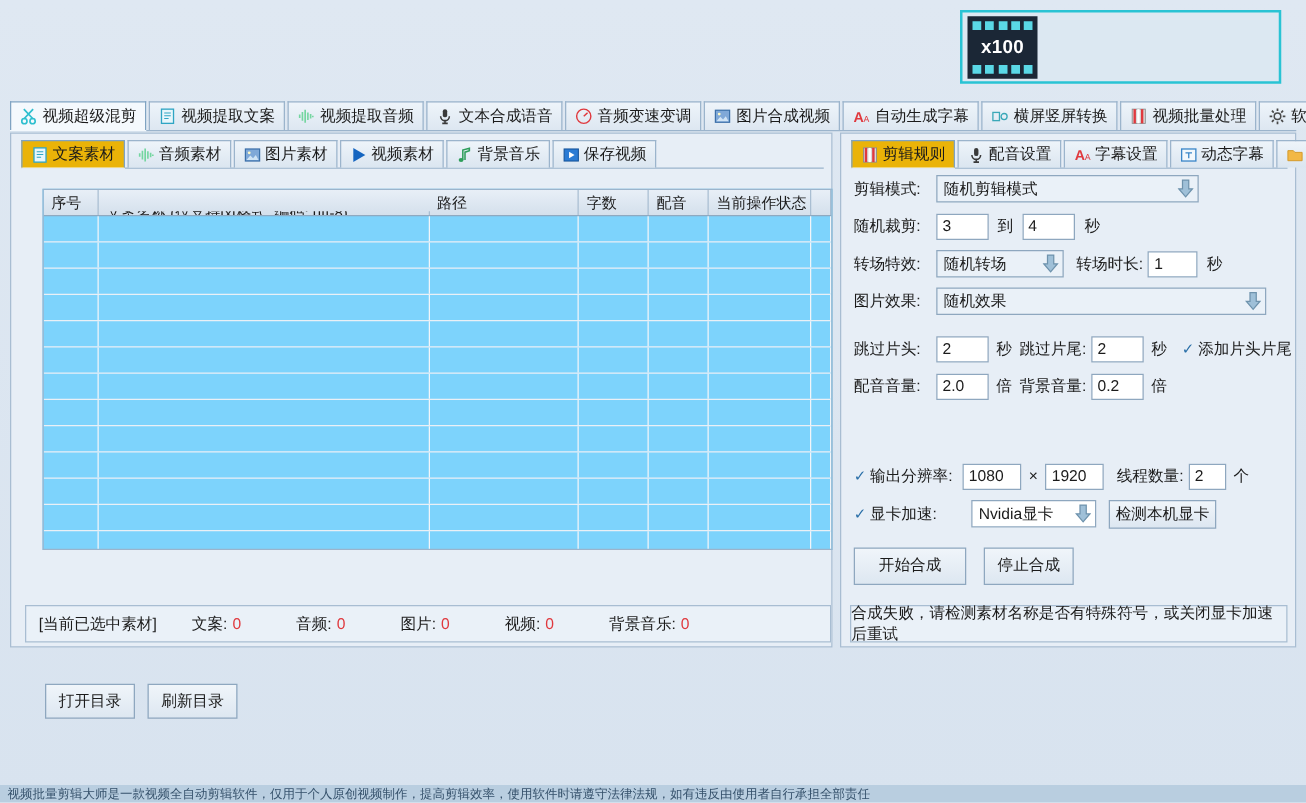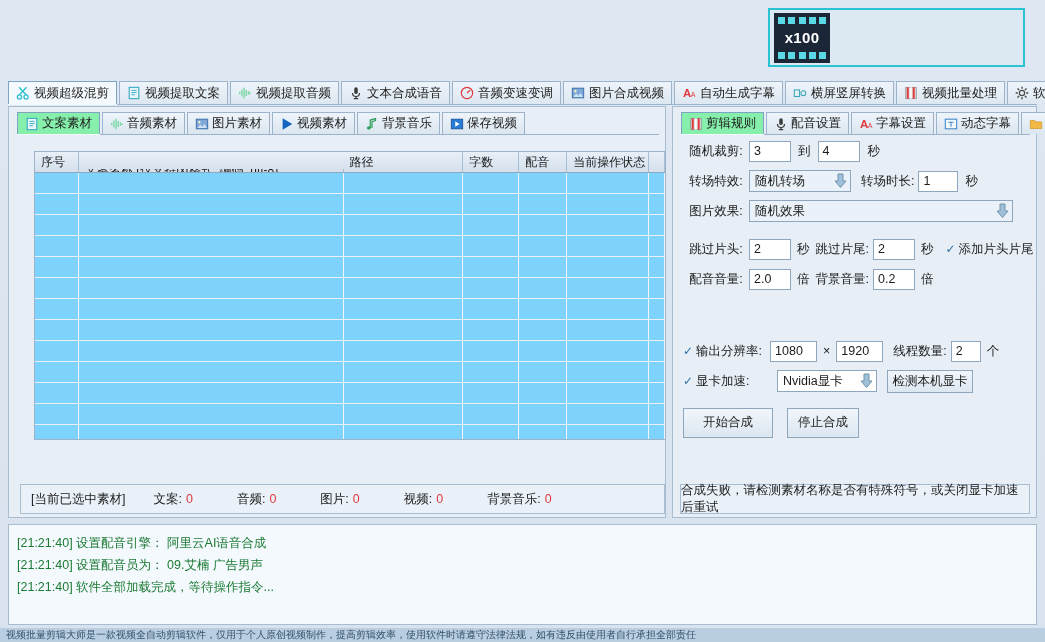--- a/index.html
+++ b/index.html
@@ -95,39 +95,38 @@
   
   .left-panel {
     position: absolute; left: 8px; top: 106px; width: 658px; height: 412px;
     background: #e7eef6;
     border: 1px solid #a8bdd2;
   }
   .right-panel {
     position: absolute; left: 672px; top: 106px; width: 365px; height: 412px;
     background: #e7eef6;
     border: 1px solid #a8bdd2;
-    text-align: center;
   }
 
   .subtabstrip {
     position: absolute; left: 8px; top: 6px; right: 6px; height: 22px;
     border-bottom: 1px solid #9bb4cc;
     display: flex; align-items: flex-end;
   }
   .subtab {
     height: 22px;
     display: flex; align-items: center; gap: 4px;
     padding: 0 7px;
     background: linear-gradient(180deg,#eef4fa 0%, #dbe6f0 100%);
     border: 1px solid #9bb4cc; border-bottom: none;
     margin-right: 2px;
     font-size: 12.5px; white-space: nowrap; cursor: default;
   }
   .subtab.active {
-    background: #86efac; border-color: #7fa3c2;
+    background: #eab308; border-color: #7fa3c2;
     box-shadow: 0 1px 0 #f4f9fd;
   }
   .subtab .ic { width: 13px; height: 13px; display:inline-block; flex:0 0 auto;}
 
   
   .table-wrap {
     position: absolute; left: 25px; top: 44px; width: 632px; height: 289px;
     background: #7dd3fc;
     border: 1px solid #9bb4cc;
     overflow: hidden;
@@ -582,20 +581,31 @@
         </div>
         <div class="subtab">
           <span class="ic"><svg width="14" height="14" viewBox="0 0 16 16">
               <path d="M1.5 4h5l1.4 1.6h6.6V13.2H1.5z" fill="#f2b846" stroke="#d39a2c" stroke-width=".9"></path>
             </svg></span>
         </div>
       </div>
 
     <div class="form">
 
+      <div class="frow">
+        <span class="flabel" style="width:66px">剪辑模式:</span>
+        <div class="combo" style="width:210px">
+          <span>随机剪辑模式</span>
+          <span class="arrow-dn">
+            <svg width="13" height="16" viewBox="0 0 13 16">
+                <path d="M4 1h5v7h3L6.5 14.5 1 8h3z" fill="#9fc0d8" stroke="#6f93ad" stroke-width="1"></path>
+              </svg>
+          </span>
+        </div>
+      </div>
 
       <div class="frow">
         <span class="flabel" style="width:66px">随机裁剪:</span>
         <div class="txtin" style="width:42px">3</div>
         <span class="flabel" style="margin:0 7px">到</span>
         <div class="txtin" style="width:42px">4</div>
         <span class="flabel" style="margin-left:8px">秒</span>
       </div>
 
       <div class="frow">
@@ -679,21 +689,16 @@
       <div class="frow" style="margin-top:14px;height:31px">
         <div class="btn" style="width:90px;height:30px">开始合成</div>
         <div class="btn" style="width:72px;height:30px;margin-left:14px">停止合成</div>
       </div>
 
     </div>
   </div>
 
   <div class="statusbar" id="right-status">合成失败，请检测素材名称是否有特殊符号，或关闭显卡加速后重试</div>
 
-  <div class="logbox" id="logbox">
-      <div class="logline" style="color: rgb(27, 122, 51);">[21:21:40] 设置配音引擎：  阿里云AI语音合成</div>
-      <div class="logline" style="color: rgb(27, 122, 51);">[21:21:40] 设置配音员为：  09.艾楠 广告男声</div>
-      <div class="logline" style="color: rgb(27, 122, 51);">[21:21:40] 软件全部加载完成，等待操作指令...</div>
-    </div>
 
   <div class="footer-note">视频批量剪辑大师是一款视频全自动剪辑软件，仅用于个人原创视频制作，提高剪辑效率，使用软件时请遵守法律法规，如有违反由使用者自行承担全部责任</div>
 
 </div>
 
 </body></html>

